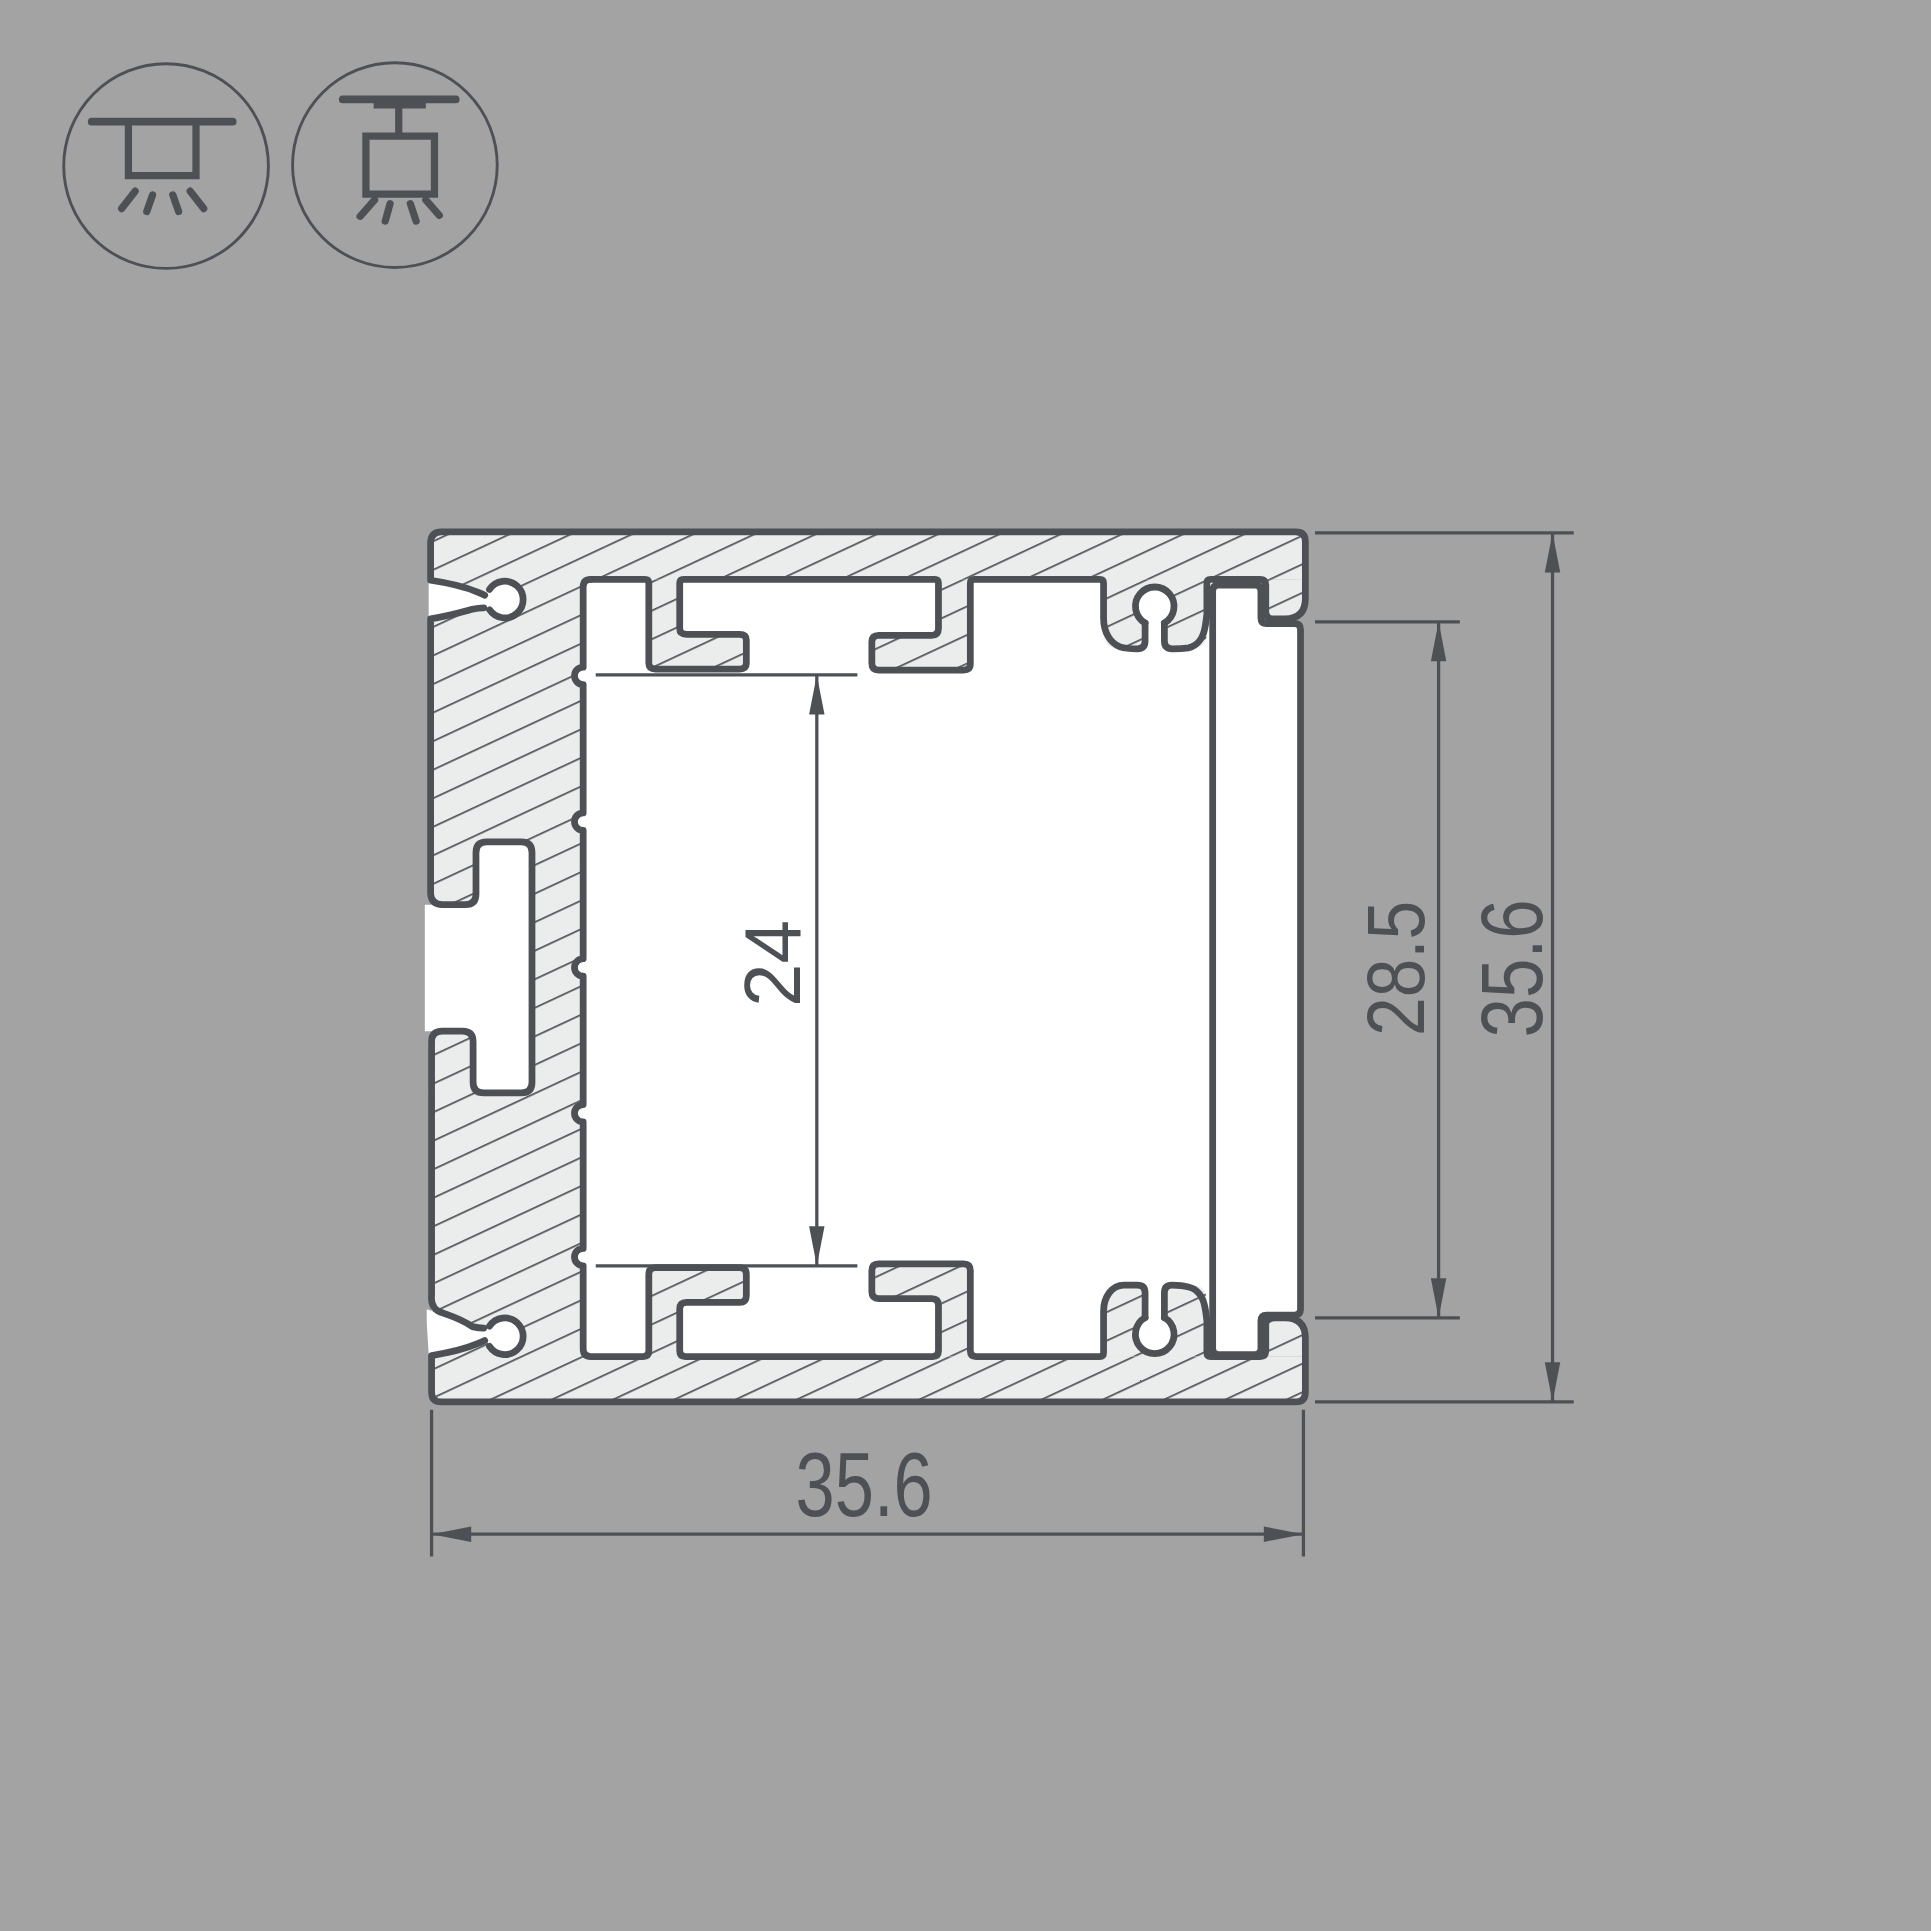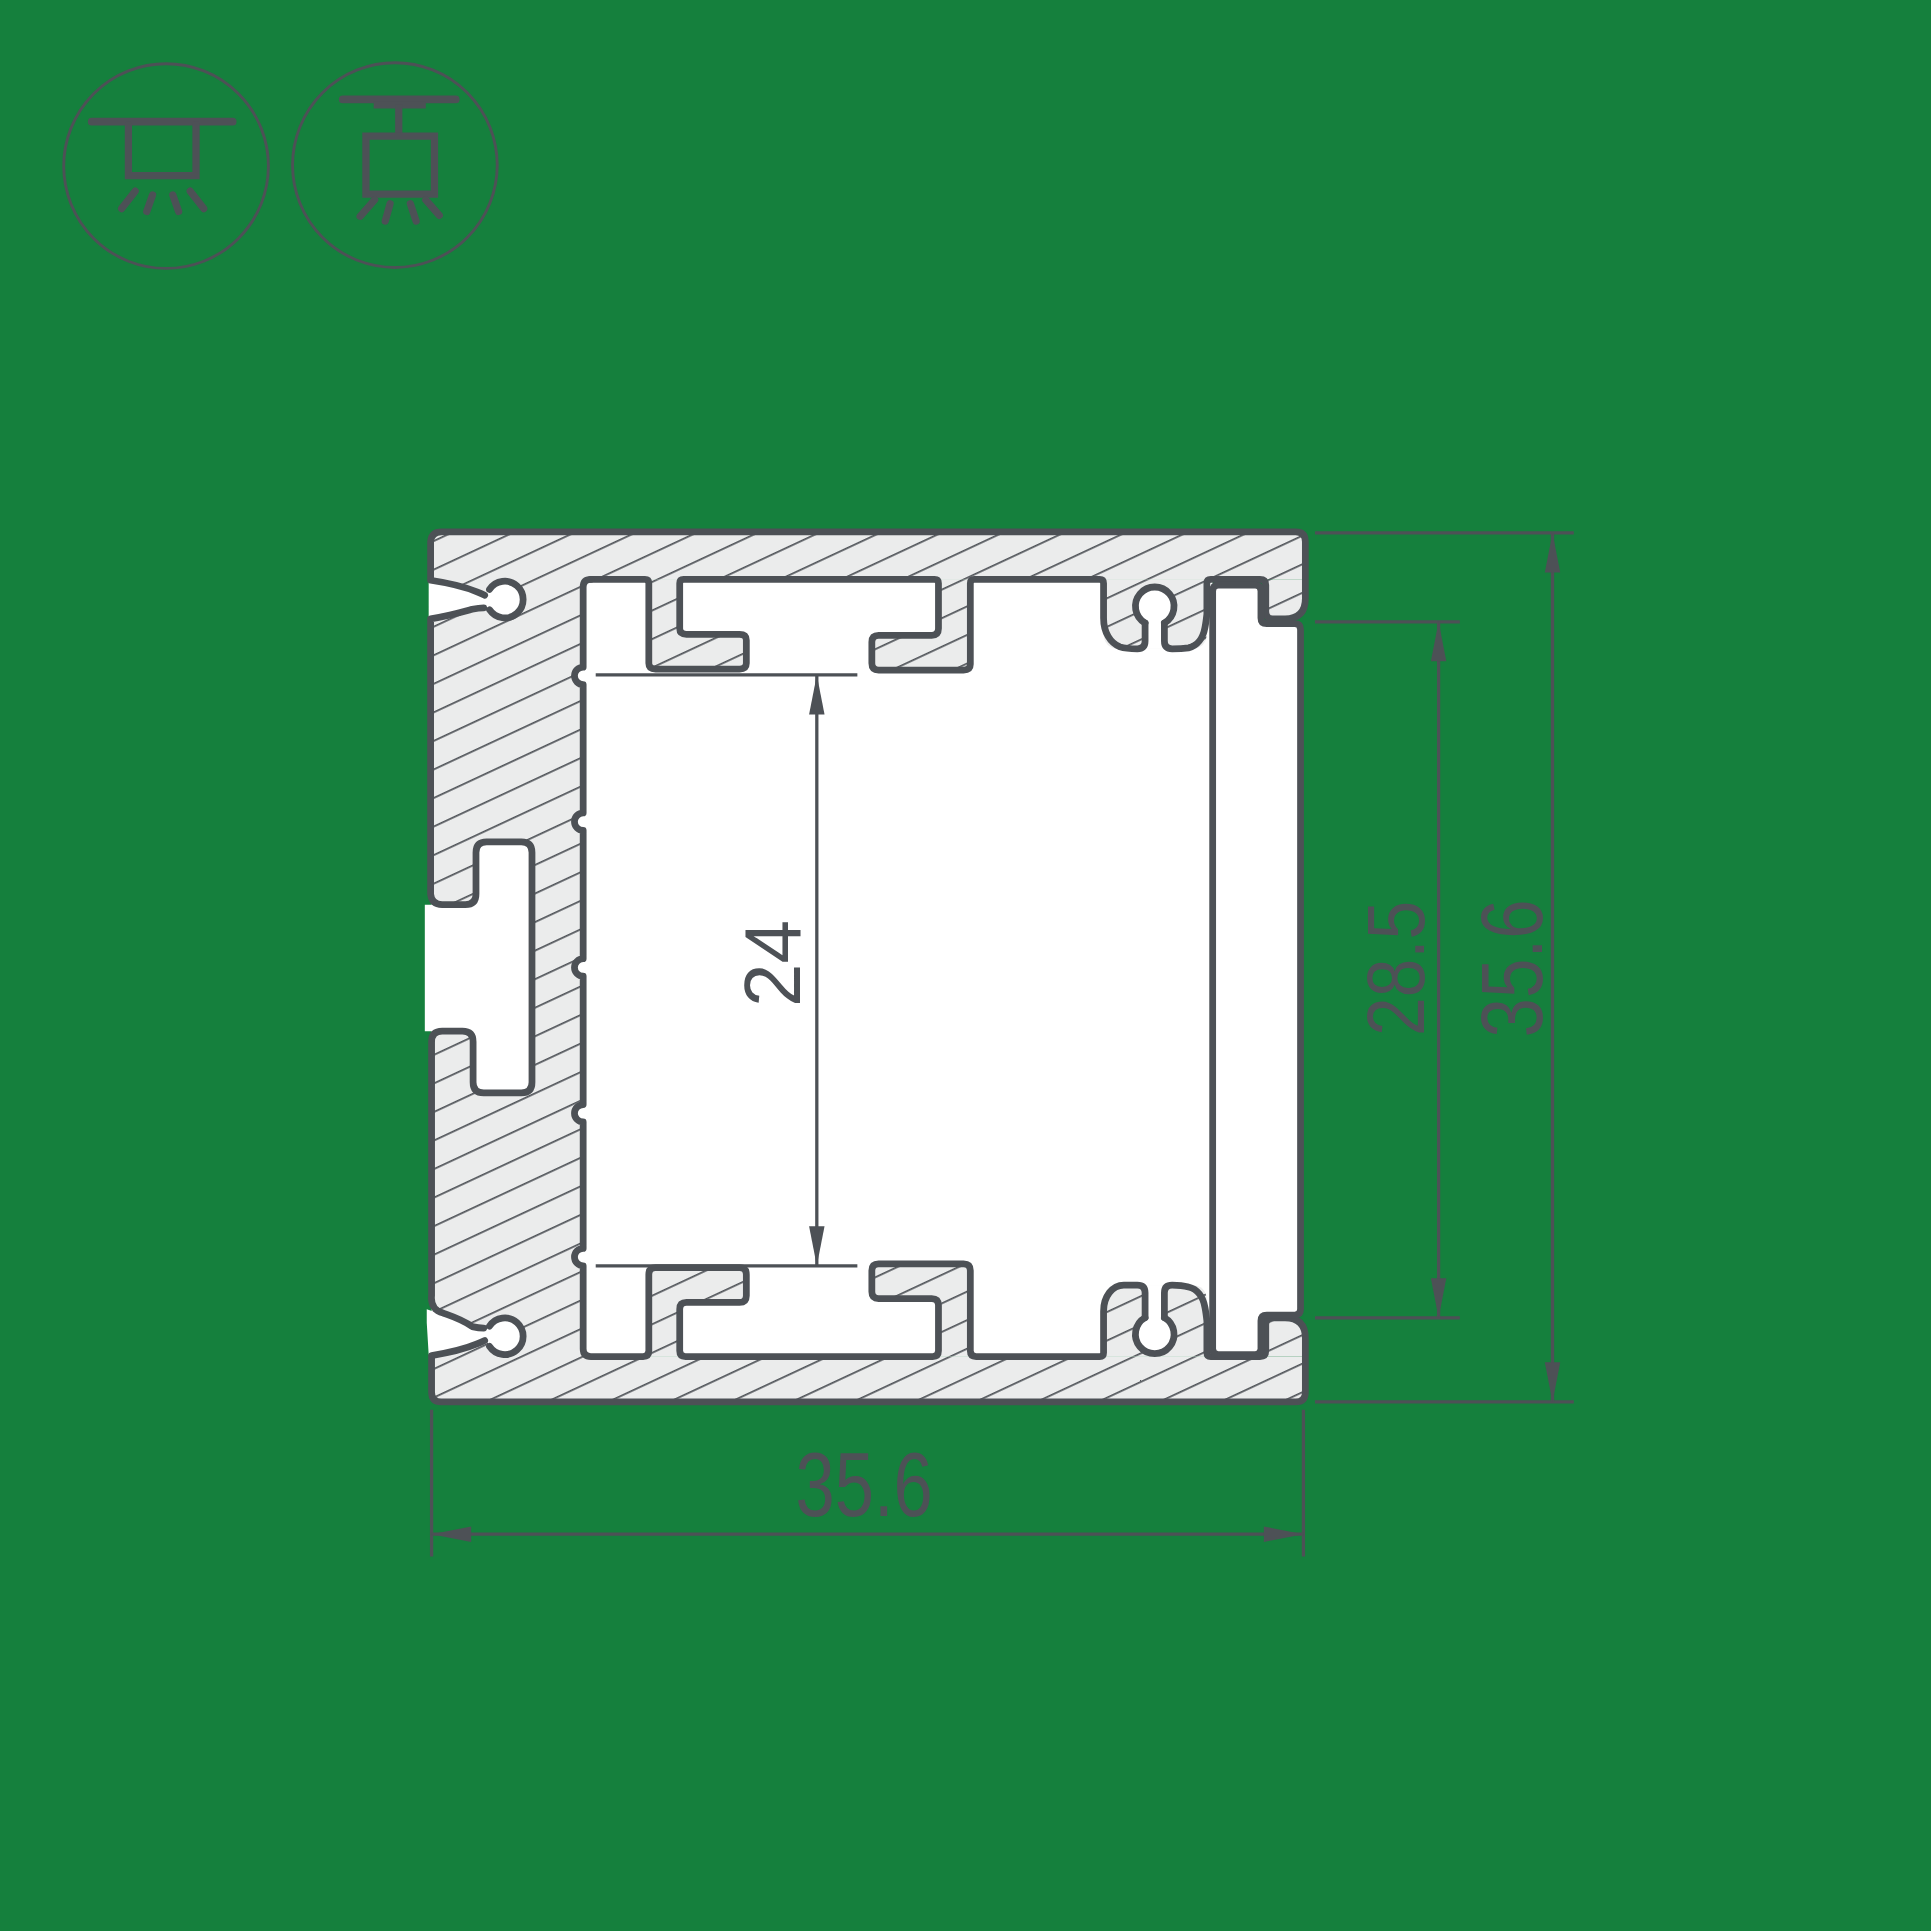--- a/index.html
+++ b/index.html
@@ -1,16 +1,16 @@
 <!DOCTYPE html>
 <html><head>
 <meta charset="utf-8">
 <style>
   html,body{margin:0;padding:0;background:#ffffff;}
-  .page{width:1931px;height:1931px;position:relative;background:#15803d;
+  .page{width:1931px;height:1931px;position:relative;background:#a3a3a3;
         font-family:"Liberation Sans", sans-serif;}
   svg{position:absolute;left:0;top:0;}
 </style>
 </head>
 <body>
 <div class="page">
 <svg width="1931" height="1931" viewBox="0 0 2000 2000">
 <defs>
   <pattern id="hatch" patternUnits="userSpaceOnUse" width="120" height="26.8" patternTransform="rotate(-25)">
     <rect width="120" height="26.8" fill="#ebecec"></rect>

